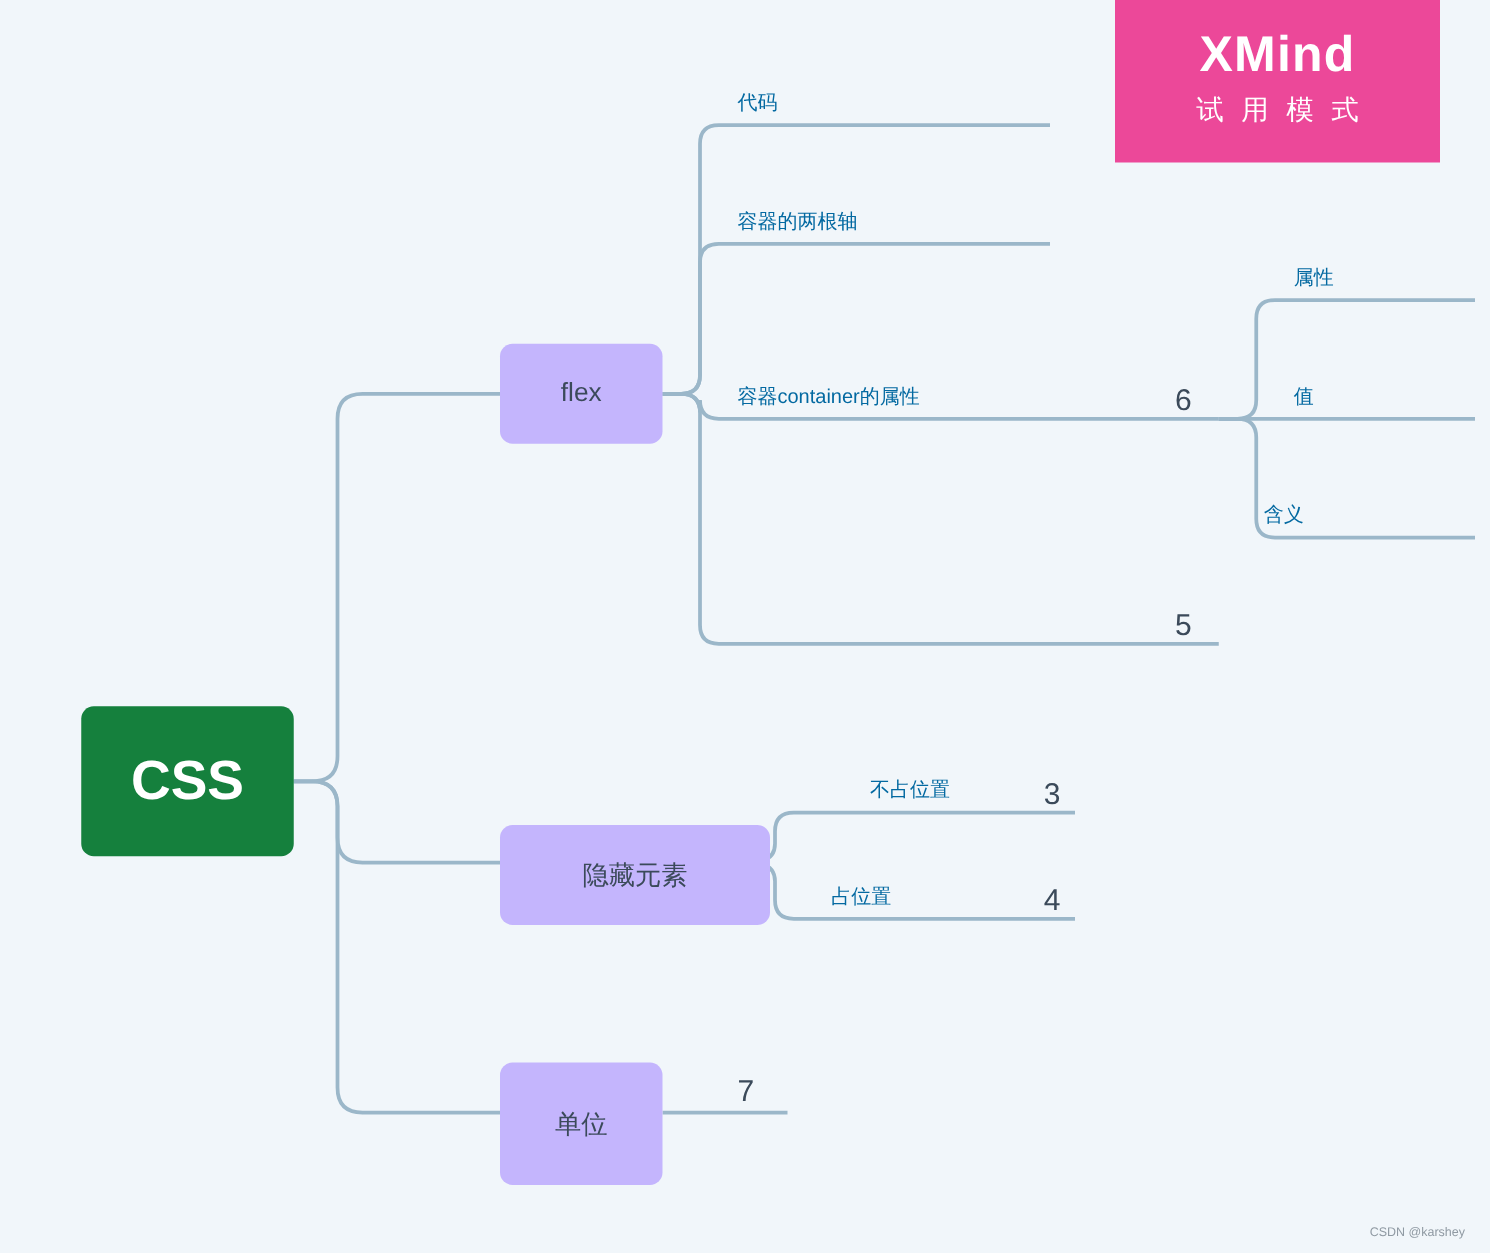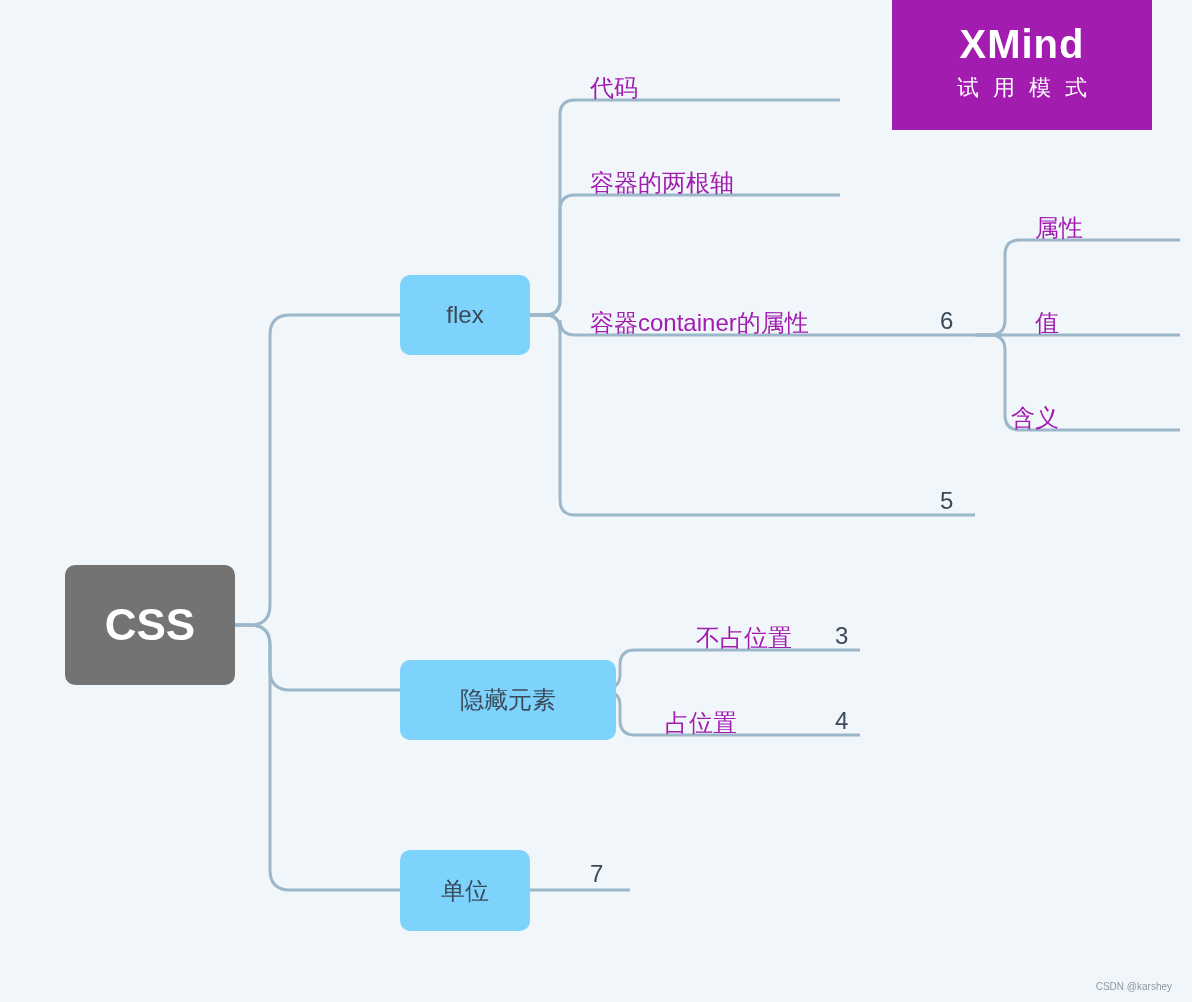--- a/index.html
+++ b/index.html
@@ -1,26 +1,26 @@
 <!DOCTYPE html>
 <html><head>
 <meta charset="utf-8">
 <style>
   html,body{margin:0;padding:0;width:1192px;height:1002px;background:#f1f6fa;font-family:"Microsoft YaHei","PingFang SC",Arial,sans-serif;overflow:hidden}
   .canvas{position:relative;width:1192px;height:1002px}
   svg{position:absolute;top:0;left:0;pointer-events:none}
   .node{position:absolute;box-sizing:border-box;display:flex;align-items:center;justify-content:center;border-radius:10px}
-  .root{background:#737373;color:#fff;font-size:44px;font-weight:600;width:170px;height:120px;left:65px;top:565px}
-  .topic{background:#7dd3fc;color:#3b4a5a;font-size:24px}
+  .root{background:#15803d;color:#fff;font-size:44px;font-weight:600;width:170px;height:120px;left:65px;top:565px}
+  .topic{background:#c4b5fd;color:#3b4a5a;font-size:21px}
   .topic.flex{width:130px;height:80px;left:400px;top:275px}
   .topic.hide{width:216px;height:80px;left:400px;top:660px}
-  .topic.unit{width:130px;height:81px;left:400px;top:850px}
-  .leaf{position:absolute;color:#a21caf;font-size:24px;white-space:nowrap}
+  .topic.unit{width:130px;height:98px;left:400px;top:850px}
+  .leaf{position:absolute;color:#0369a1;font-size:16px;white-space:nowrap}
   .count{position:absolute;color:#3b4a5a;font-size:24px}
-  .watermark{position:absolute;right:40px;top:0;width:260px;height:130px;background:#a21caf;color:#fff;text-align:center;box-sizing:border-box;padding-top:22px}
+  .watermark{position:absolute;right:40px;top:0;width:260px;height:130px;background:#ec4899;color:#fff;text-align:center;box-sizing:border-box;padding-top:22px}
   .watermark .brand{font-size:40px;font-weight:700;letter-spacing:1px}
   .watermark .mode{font-size:22px;letter-spacing:14px;margin-top:6px;padding-left:14px}
   .credit{position:absolute;right:20px;bottom:10px;color:#909aa3;font-size:10px}
 </style>
 </head>
 <body>
 <div class="canvas">
 
 <svg width="1192" height="1002">
   <g fill="none" stroke="#9bb7c9" stroke-width="3">

